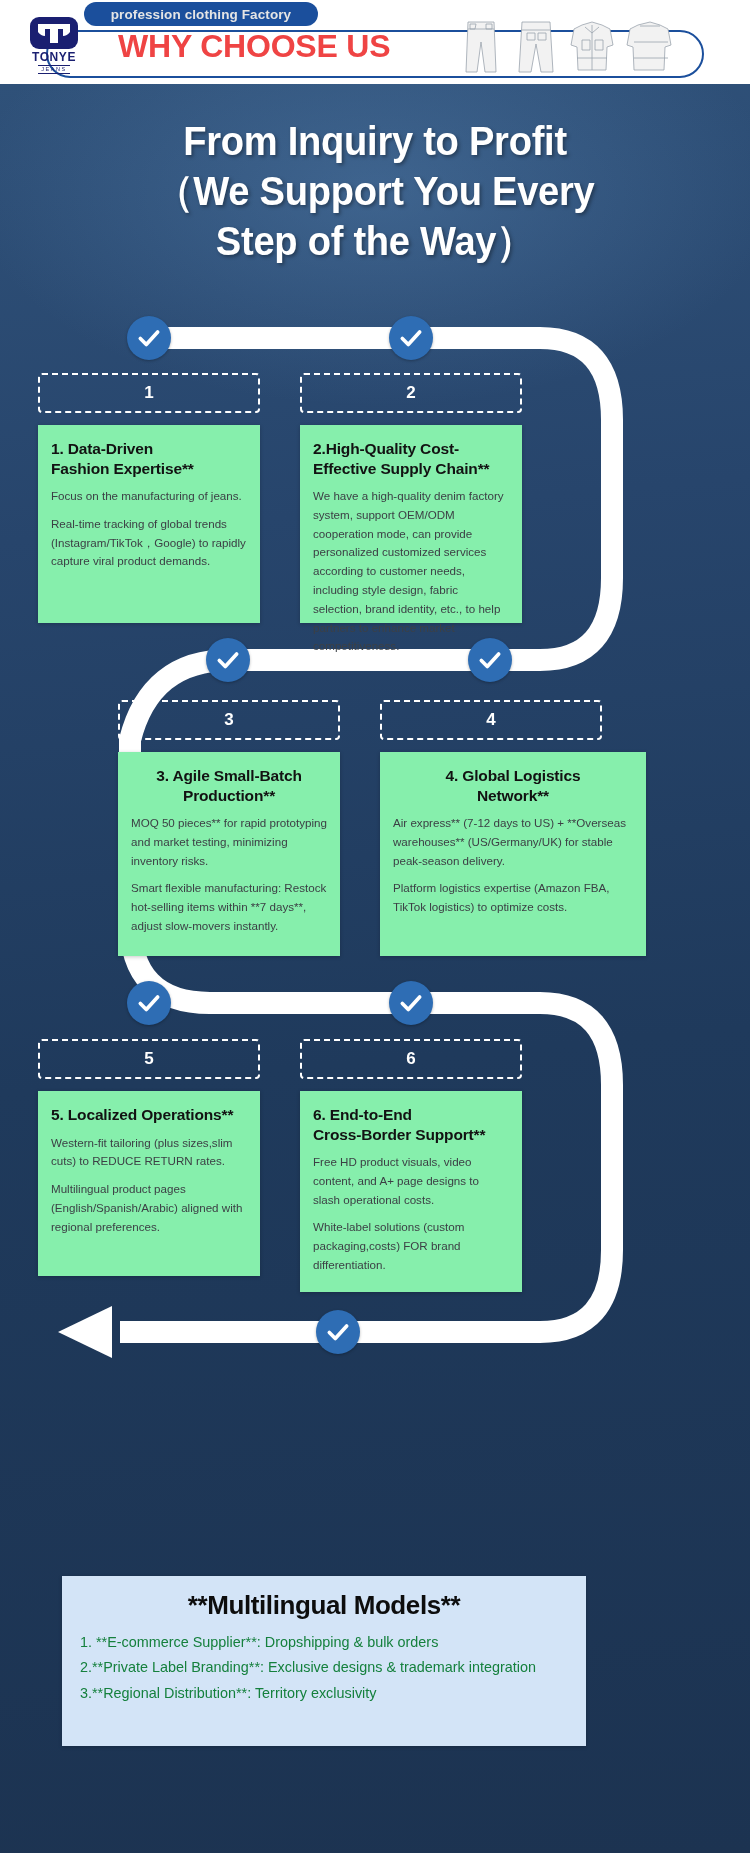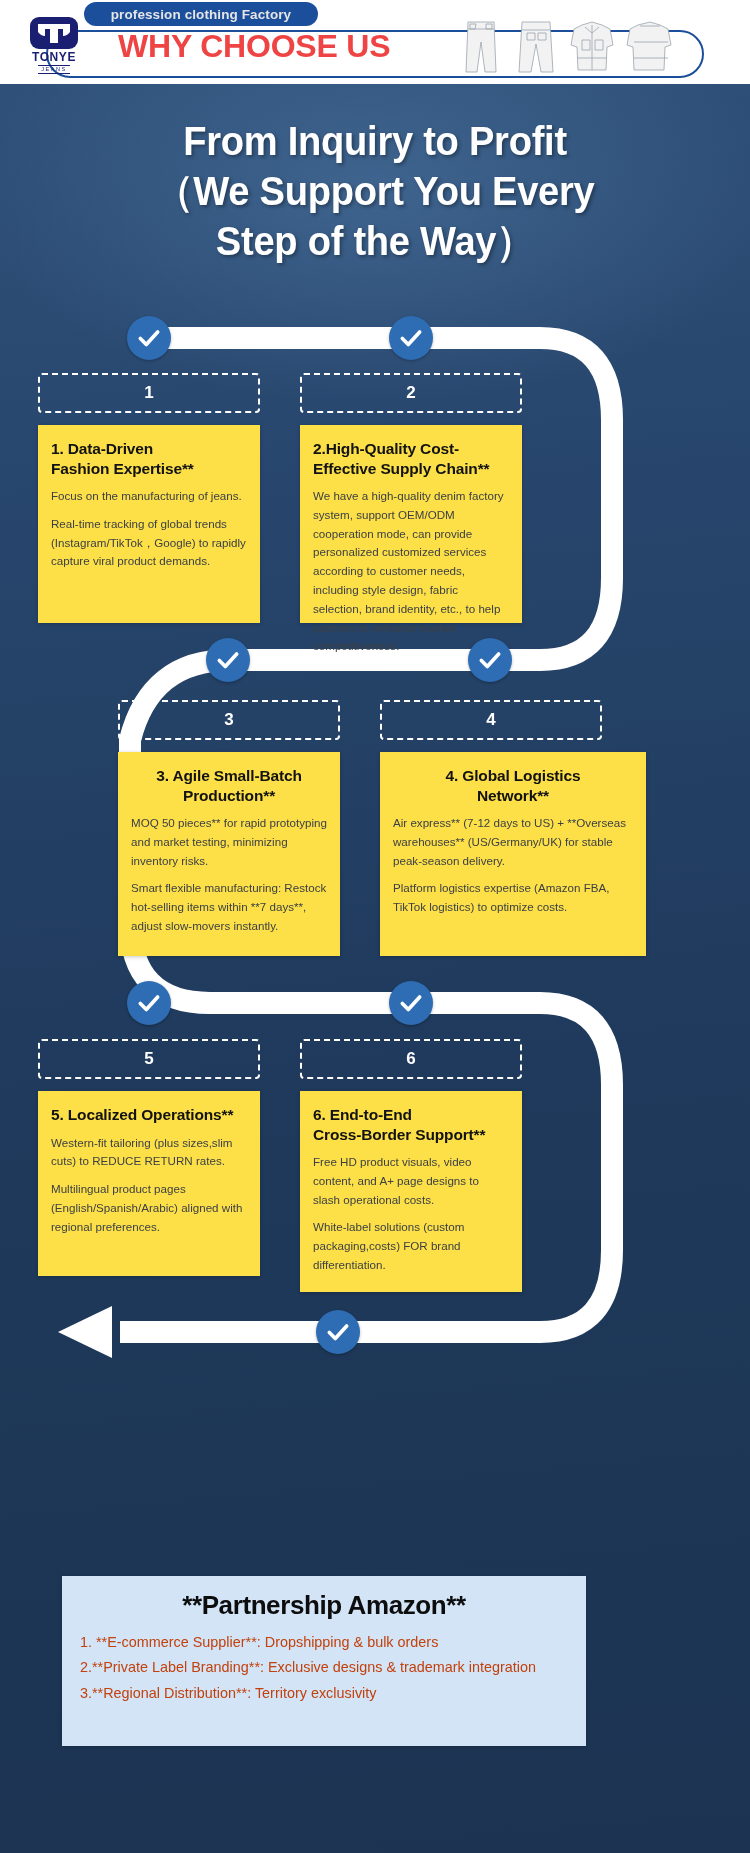--- a/index.html
+++ b/index.html
@@ -85,21 +85,21 @@
   .numbox {
     position:absolute; height:40px;
     border:2px dashed #ffffff; border-radius:4px;
     display:flex; align-items:center; justify-content:center;
     color:#ffffff; font-size:17px; font-weight:bold;
   }
 
   
   .card {
     position:absolute;
-    background:#fde047;
+    background:#86efac;
     box-shadow:0 1px 4px rgba(0,0,0,.22);
     padding:14px 13px 12px 13px;
   }
   .card h3 {
     font-size:15.5px; font-weight:bold; color:#121212;
     line-height:1.26; margin-bottom:9px;
     letter-spacing:-.15px;
   }
   .card h3.ctr { text-align:center; }
   .card p {
@@ -112,21 +112,21 @@
   #partner {
     position:absolute; left:62px; top:1576px; width:524px; height:170px;
     background:#d3e4f7; box-shadow:0 1px 4px rgba(0,0,0,.22);
     padding:14px 18px;
   }
   #partner h2 {
     text-align:center; font-size:26px; font-weight:bold; color:#0d0d0d;
     letter-spacing:-.4px; margin-bottom:10px;
   }
   #partner li {
-    list-style:none; font-size:14.4px; color:#c2410c;
+    list-style:none; font-size:14.4px; color:#15803d;
     line-height:1.62; margin-bottom:2px;
   }
 </style>
 </head>
 <body>
 
 <div id="header">
   <div class="hdr-rounded"></div>
 
   <div id="badge">profession clothing Factory</div>
@@ -276,19 +276,19 @@
   <p>Multilingual product pages (English/Spanish/Arabic) aligned with regional preferences.</p>
 </div>
 
 <div class="card" style="left:300px; top:1091px; width:222px; height:201px;">
   <h3>6. End-to-End<br>Cross-Border Support**</h3>
   <p>Free HD product visuals, video content, and A+ page designs to slash operational costs.</p>
   <p>White-label solutions (custom packaging,costs) FOR brand differentiation.</p>
 </div>
 
 <div id="partner">
-  <h2>**Partnership Amazon**</h2>
+  <h2>**Multilingual Models**</h2>
   <ul>
     <li>1. **E-commerce Supplier**: Dropshipping &amp; bulk orders</li>
     <li>2.**Private Label Branding**: Exclusive designs &amp; trademark integration</li>
     <li>3.**Regional Distribution**: Territory exclusivity</li>
   </ul>
 </div>
 
 </body></html>

